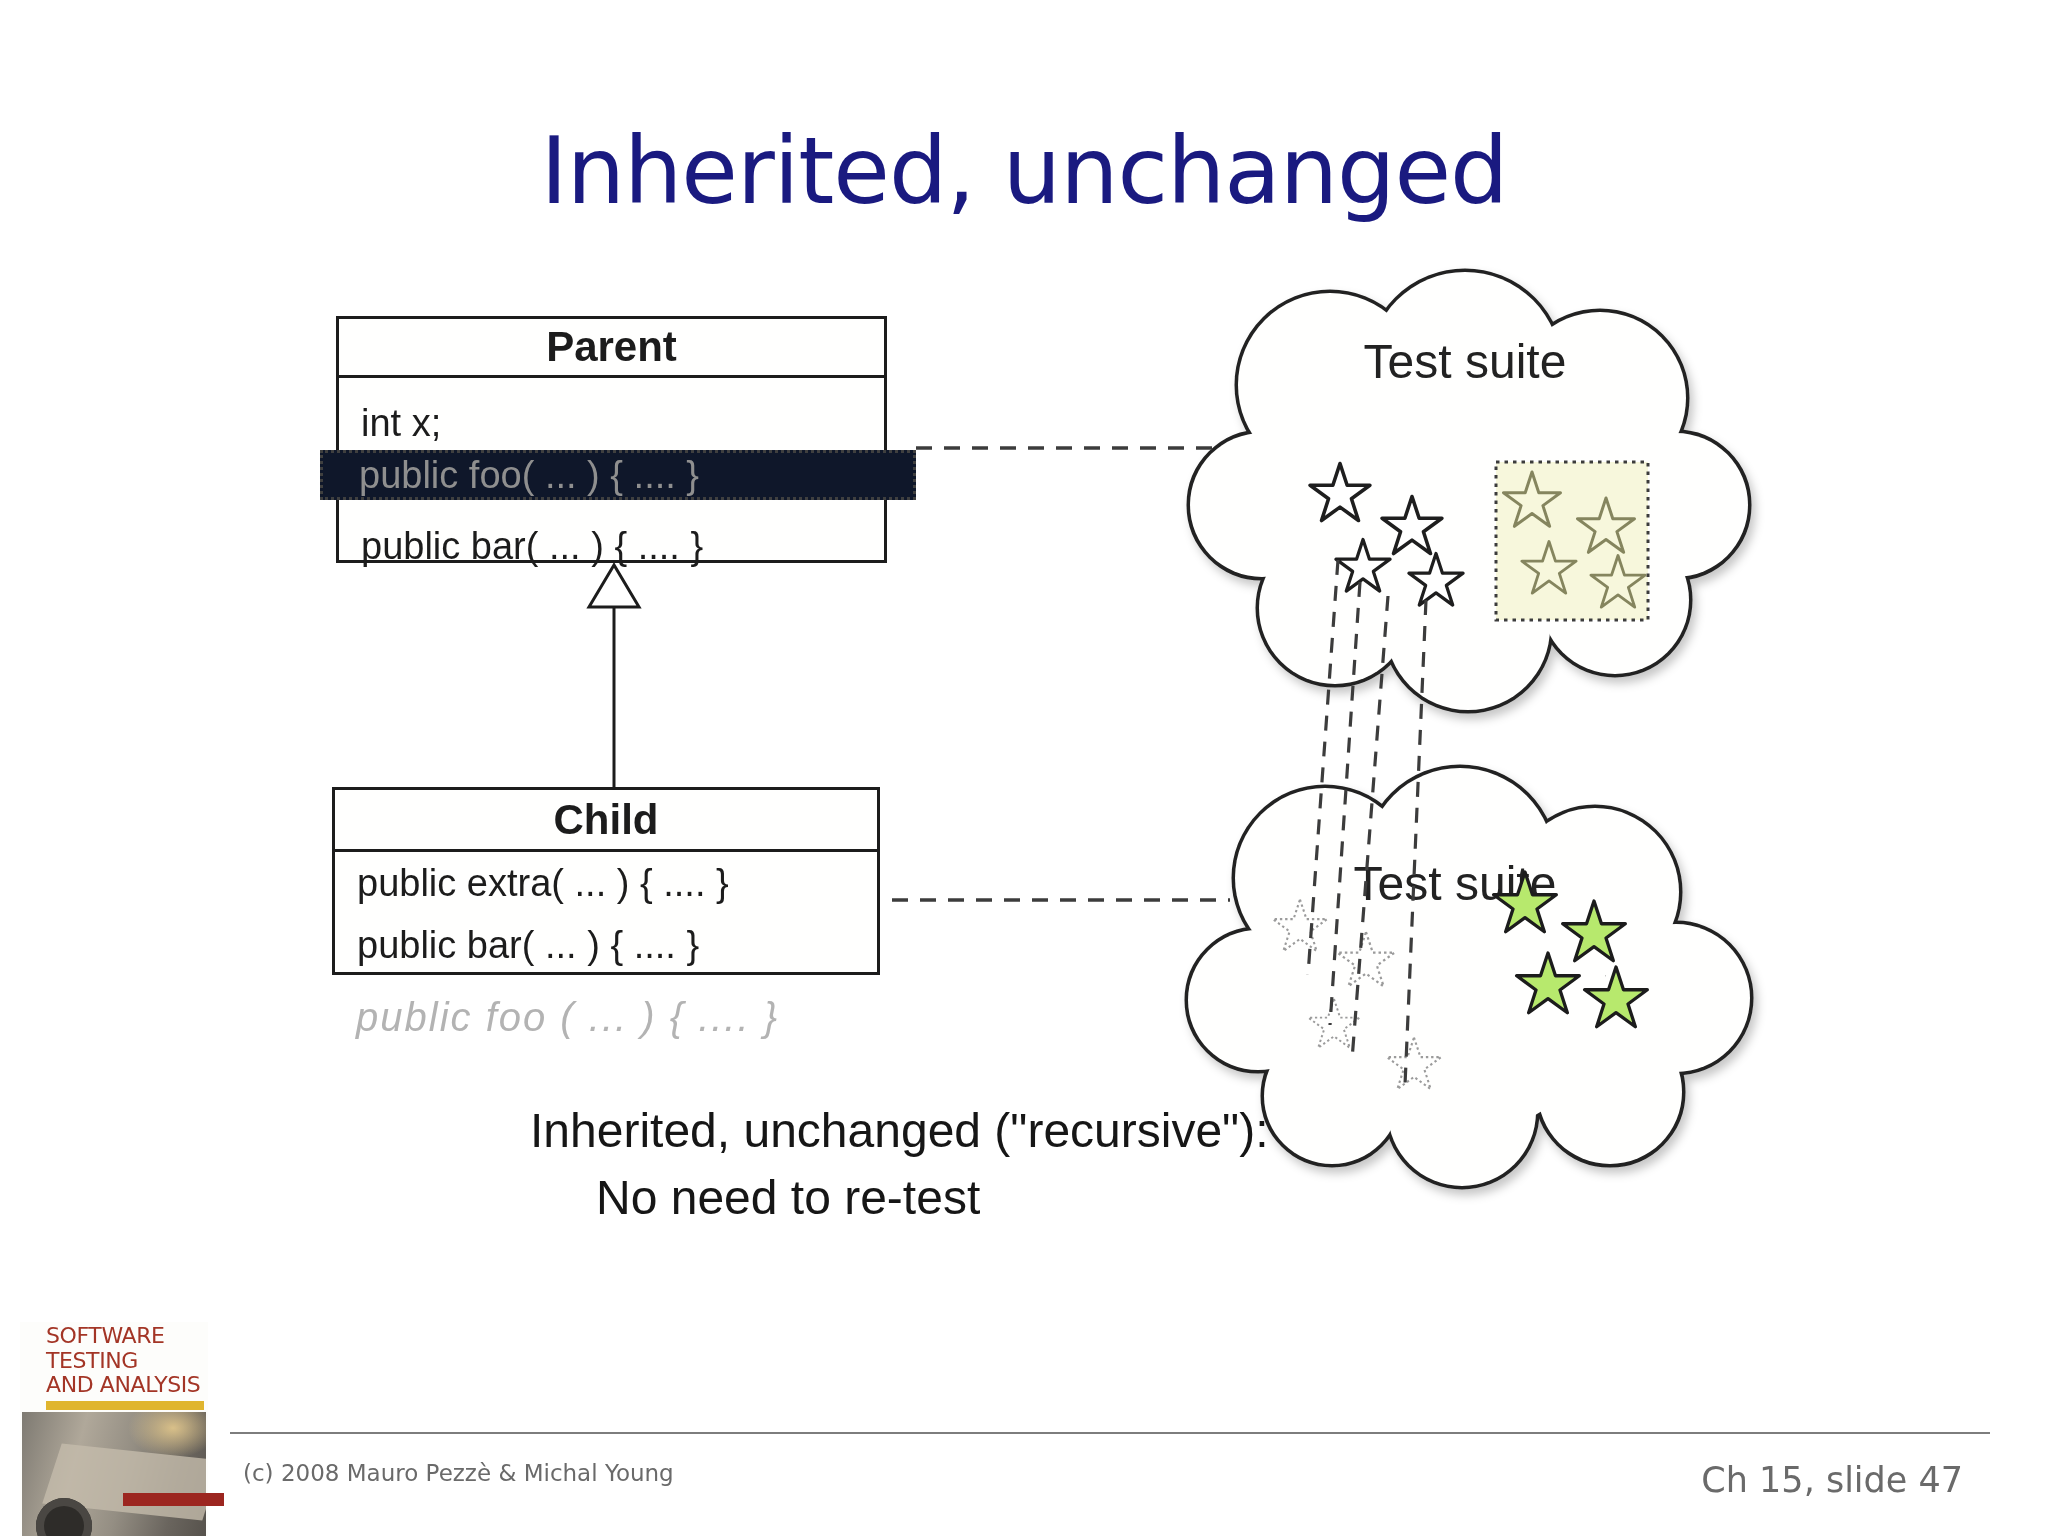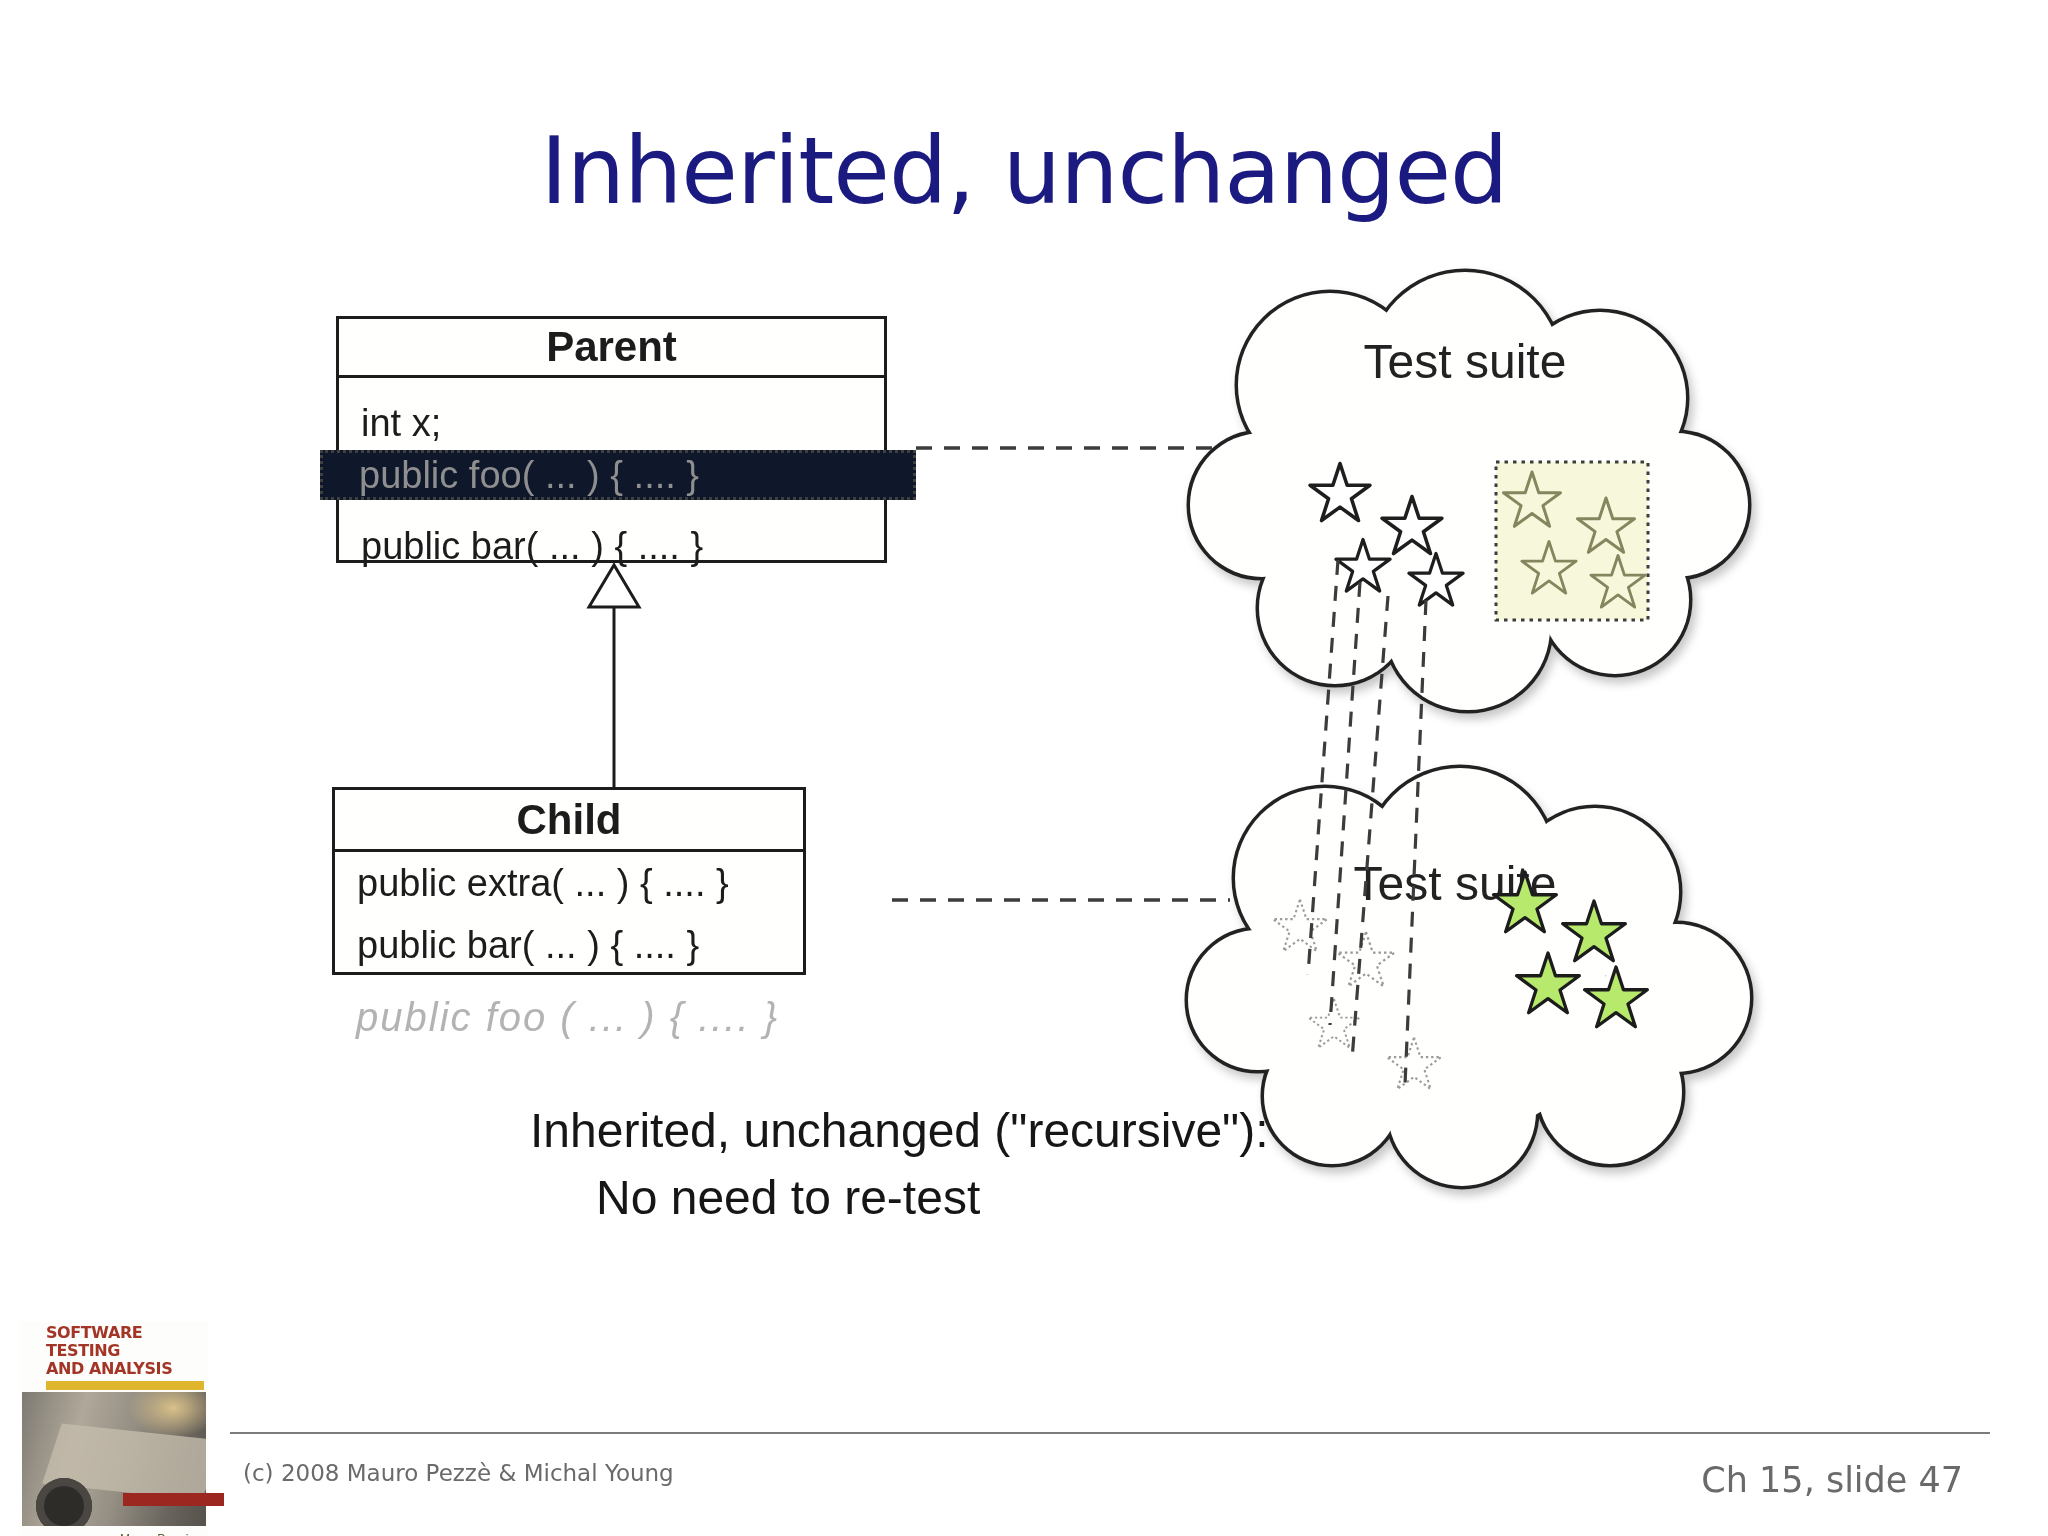--- a/index.html
+++ b/index.html
@@ -15,21 +15,21 @@
   .classbox{position:absolute;background:#fffffe;border:3px solid #1c1c1c;box-sizing:border-box;
     color:#1c1c1c;}
   .cb-header{font-weight:bold;font-size:42px;text-align:center;border-bottom:3px solid #1c1c1c;
     display:flex;align-items:center;justify-content:center;}
   .cb-row{font-size:38px;display:flex;align-items:center;padding-left:22px;}
   .parent-box{left:336px;top:316px;width:551px;height:247px;}
   .parent-box .cb-header{height:56px;}
   .parent-box .row-attr{height:62px;border-bottom:3px solid #1c1c1c;box-sizing:border-box;margin-top:16px;}
   .parent-box .row-spacer{height:60px;}
   .parent-box .row-bar{height:60px;}
-  .child-box{left:332px;top:787px;width:474px;height:188px;}
+  .child-box{left:332px;top:787px;width:548px;height:188px;}
   .child-box .cb-header{height:59px;}
   .child-box .cb-row{height:62px;}
 
   
   .foo-highlight{position:absolute;left:320px;top:450px;width:596px;height:50px;
     background:#0f172a;border:3px dotted #3f3f3f;box-sizing:border-box;
     font-size:38px;color:#8f8f8f;display:flex;align-items:center;padding-left:36px;}
 
   
   .ghost-method{position:absolute;left:356px;top:995px;font-size:40px;font-style:italic;
@@ -57,22 +57,22 @@
   
   .footer-rule{position:absolute;left:230px;top:1432px;width:1760px;height:0;
     border-top:2px solid #7d7d7d;}
   .footer-copy{position:absolute;left:243px;top:1460px;font-family:"DejaVu Sans",sans-serif;
     font-size:23px;color:#6a6a6a;}
   .footer-ref{position:absolute;right:98px;top:1460px;font-family:"DejaVu Sans",sans-serif;
     font-size:35px;color:#6a6a6a;}
 
   
   .book-cover{position:absolute;left:20px;top:1322px;width:188px;height:214px;background:#fdfdfb;}
-  .bc-title{margin:2px 0 0 26px;font-family:"DejaVu Sans",sans-serif;font-weight:bold;
-    font-size:16px;line-height:1.12;color:#a33526;letter-spacing:-0.4px;}
+  .bc-title{margin:2px 0 0 26px;font-family:"DejaVu Sans",sans-serif;font-weight:normal;
+    font-size:22px;line-height:1.12;color:#a33526;letter-spacing:-0.4px;}
   .bc-band{margin:3px 0 0 26px;width:158px;height:9px;background:#e0b52e;}
   .bc-photo{position:relative;margin:2px 0 0 2px;width:184px;height:134px;overflow:hidden;
     background:linear-gradient(105deg,#7e7a72 0%,#b0a89a 30%,#948e83 55%,#6a655e 80%,#55514b 100%);}
   .bc-photo .ph-hl{position:absolute;right:-12px;top:-14px;width:90px;height:60px;border-radius:50%;
     background:radial-gradient(closest-side,#d9c089,rgba(217,192,137,0));}
   .bc-photo .ph-body{position:absolute;left:30px;top:40px;width:160px;height:60px;
     background:#c4bcab;transform:skew(-18deg,6deg);opacity:.8;}
   .bc-photo .ph-wheel{position:absolute;left:14px;bottom:-8px;width:56px;height:56px;border-radius:50%;
     background:#2e2c29;box-shadow:inset 0 0 0 8px #4a4743;}
   .bc-redband{position:absolute;left:103px;top:171px;width:101px;height:13px;background:#9c2620;}

